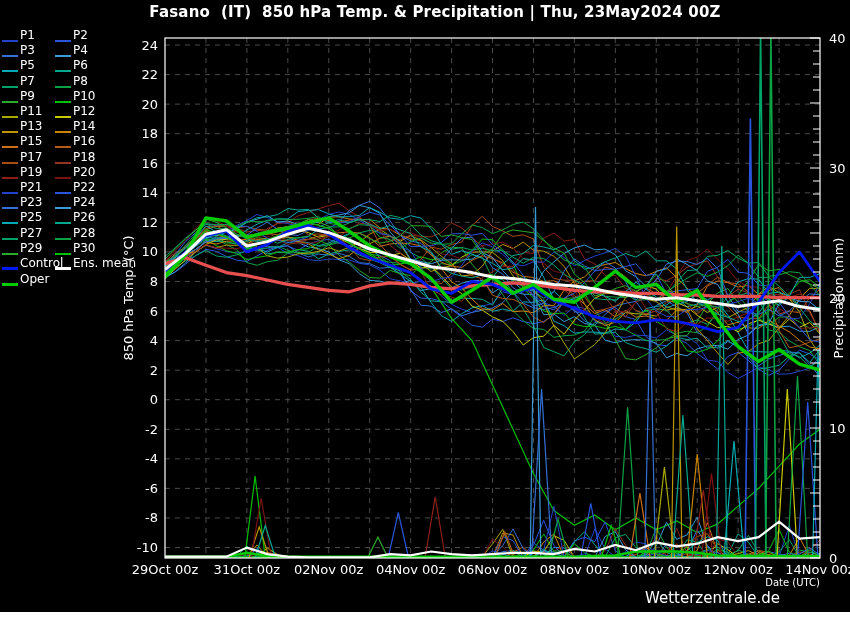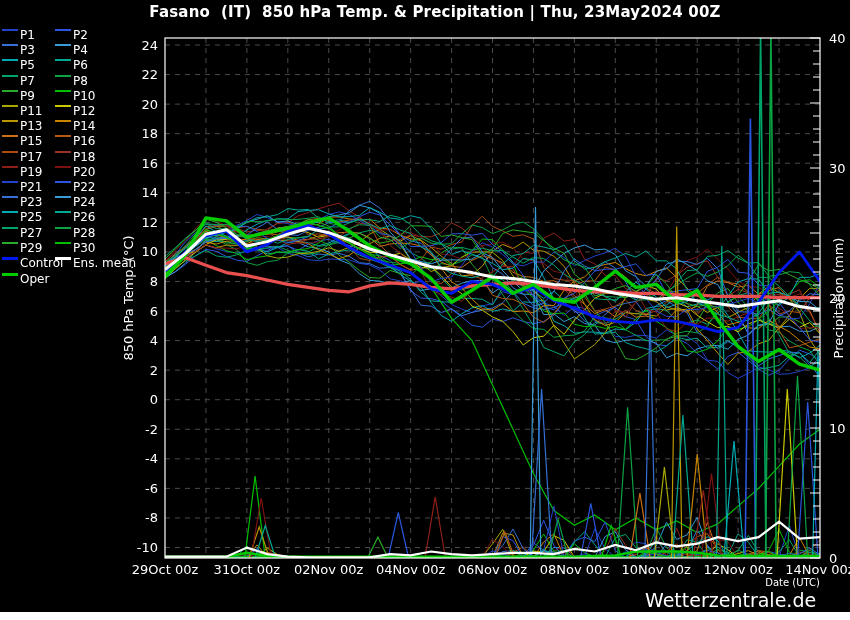--- a/index.html
+++ b/index.html
@@ -3,29 +3,29 @@
 <meta charset="utf-8">
 <style>
   html,body{margin:0;padding:0;background:#000;}
   #canvas{position:relative;width:850px;height:620px;background:#000;overflow:hidden;
           font-family:"DejaVu Sans",sans-serif;color:#fff;}
   #title{position:absolute;top:3px;left:0;width:870px;text-align:center;
          font-size:15px;font-weight:bold;white-space:pre;letter-spacing:0.2px;}
   #legend{position:absolute;left:2px;top:28px;display:grid;
           grid-template-columns:53px 84px;grid-auto-rows:15.2px;align-items:center;
           font-size:12px;line-height:13px;}
-  .leg-cell{display:flex;align-items:flex-start;white-space:nowrap;}
+  .leg-cell{display:flex;align-items:flex-end;white-space:nowrap;}
   .leg-line{display:inline-block;width:16px;min-width:16px;height:2px;margin-right:2px;}
   .leg-line.thick{height:3px;}
   .leg-2line{display:flex;align-items:flex-start;margin-top:6px;}
   .leg-2line .leg-line{margin-top:6px;}
   svg text{font-family:"DejaVu Sans",sans-serif;fill:#fff;}
   #xlabel{position:absolute;left:165px;width:655px;top:577px;text-align:right;font-size:10px;}
   #footer-left{position:absolute;left:118px;top:589px;font-size:15px;}
-  #footer-right{position:absolute;left:645px;top:589px;font-size:19px;}
+  #footer-right{position:absolute;left:645px;top:589px;font-size:15px;}
   #footer-bar{position:absolute;left:0;bottom:0;width:850px;height:8px;background:#fff;}
 </style>
 </head>
 <body>
 
 <div id="canvas">
   <div id="title">Fasano  (IT)  850 hPa Temp. &amp; Precipitation | Thu, 23May2024 00Z</div>
 
   <div id="legend">
       <div class="leg-cell">

